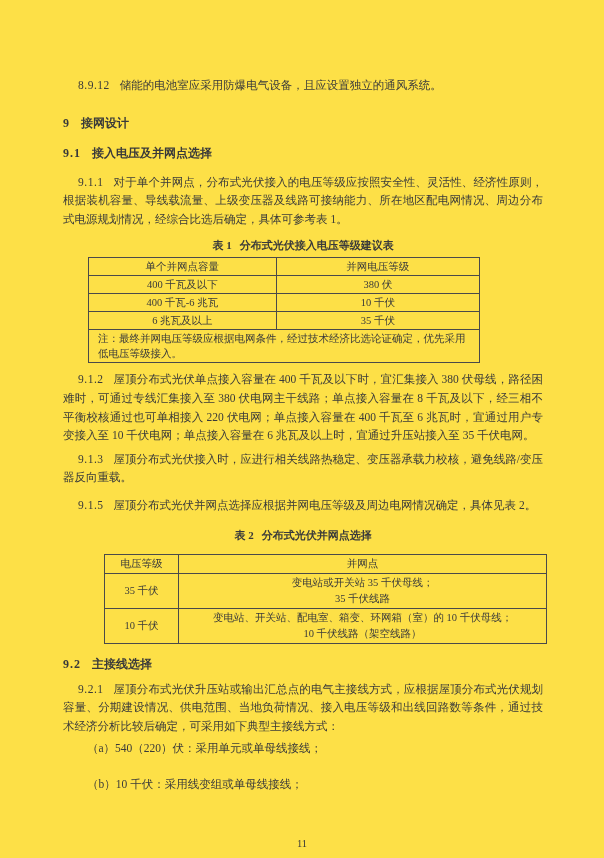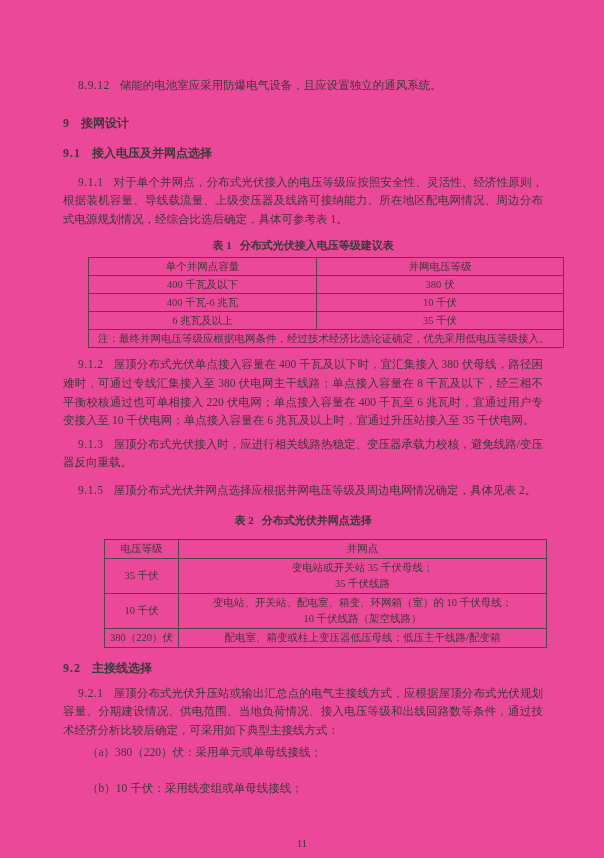--- a/index.html
+++ b/index.html
@@ -1,20 +1,20 @@
 <!DOCTYPE html>
 <html><head>
 <meta charset="utf-8">
 <style>
   * { margin: 0; padding: 0; box-sizing: border-box; }
   html, body { background: #e8e8e8; }
   .page {
     width: 604px;
     height: 858px;
-    background: #ec4899;
+    background: #fde047;
     position: relative;
     font-family: "Liberation Serif", "DejaVu Serif", serif;
     color: #3a3a3a;
     padding: 76px 61px 0 63px;
     overflow: hidden;
   }
   .body-text {
     font-size: 11.5px;
     line-height: 18.6px;
     text-align: justify;
@@ -46,21 +46,21 @@
   }
   td, th {
     border: 1px solid #4a4a4a;
     font-weight: normal;
     text-align: center;
     vertical-align: middle;
     padding: 1px 4px;
     line-height: 15px;
   }
   .t1 {
-    width: 476px;
+    width: 392px;
     margin: 4px 10px 0 25px;
     border: 1.5px solid #3f3f3f;
   }
   .t1 col.c1 { width: 48%; }
   .t1 td, .t1 th { height: 17px; }
   .t1 .note-cell { text-align: left; padding-left: 9px; height: 16px; }
   .p912 { margin-top: 7px; }
   .p913 { margin-top: 5px; }
   .p914 { margin-top: 6px; }
   .p915 { margin-top: 9px; }
@@ -156,29 +156,25 @@
           <div>35 千伏线路</div>
         </td>
       </tr>
       <tr>
         <td>10 千伏</td>
         <td class="two-line">
           <div>变电站、开关站、配电室、箱变、环网箱（室）的 10 千伏母线；</div>
           <div>10 千伏线路（架空线路）</div>
         </td>
       </tr>
-      <tr>
-        <td>380（220）伏</td>
-        <td>配电室、箱变或柱上变压器低压母线；低压主干线路/配变箱</td>
-      </tr>
     </tbody>
   </table>
 
   <h3 class="heading h9-2"><span class="num">9.2</span><span>主接线选择</span></h3>
 
   <p class="body-text clause p921"><span class="num">9.2.1</span><span>屋顶分布式光伏升压站或输出汇总点的电气主接线方式，应根据屋顶分布式光伏规划容量、分期建设情况、供电范围、当地负荷情况、接入电压等级和出线回路数等条件，通过技术经济分析比较后确定，可采用如下典型主接线方式：</span></p>
 
-  <p class="body-text list-item item-a">（a）380（220）伏：采用单元或单母线接线；</p>
+  <p class="body-text list-item item-a">（a）540（220）伏：采用单元或单母线接线；</p>
   <p class="body-text list-item">（b）10 千伏：采用线变组或单母线接线；</p>
 
   <div class="page-number">11</div>
 
 </div>
 
 </body></html>

